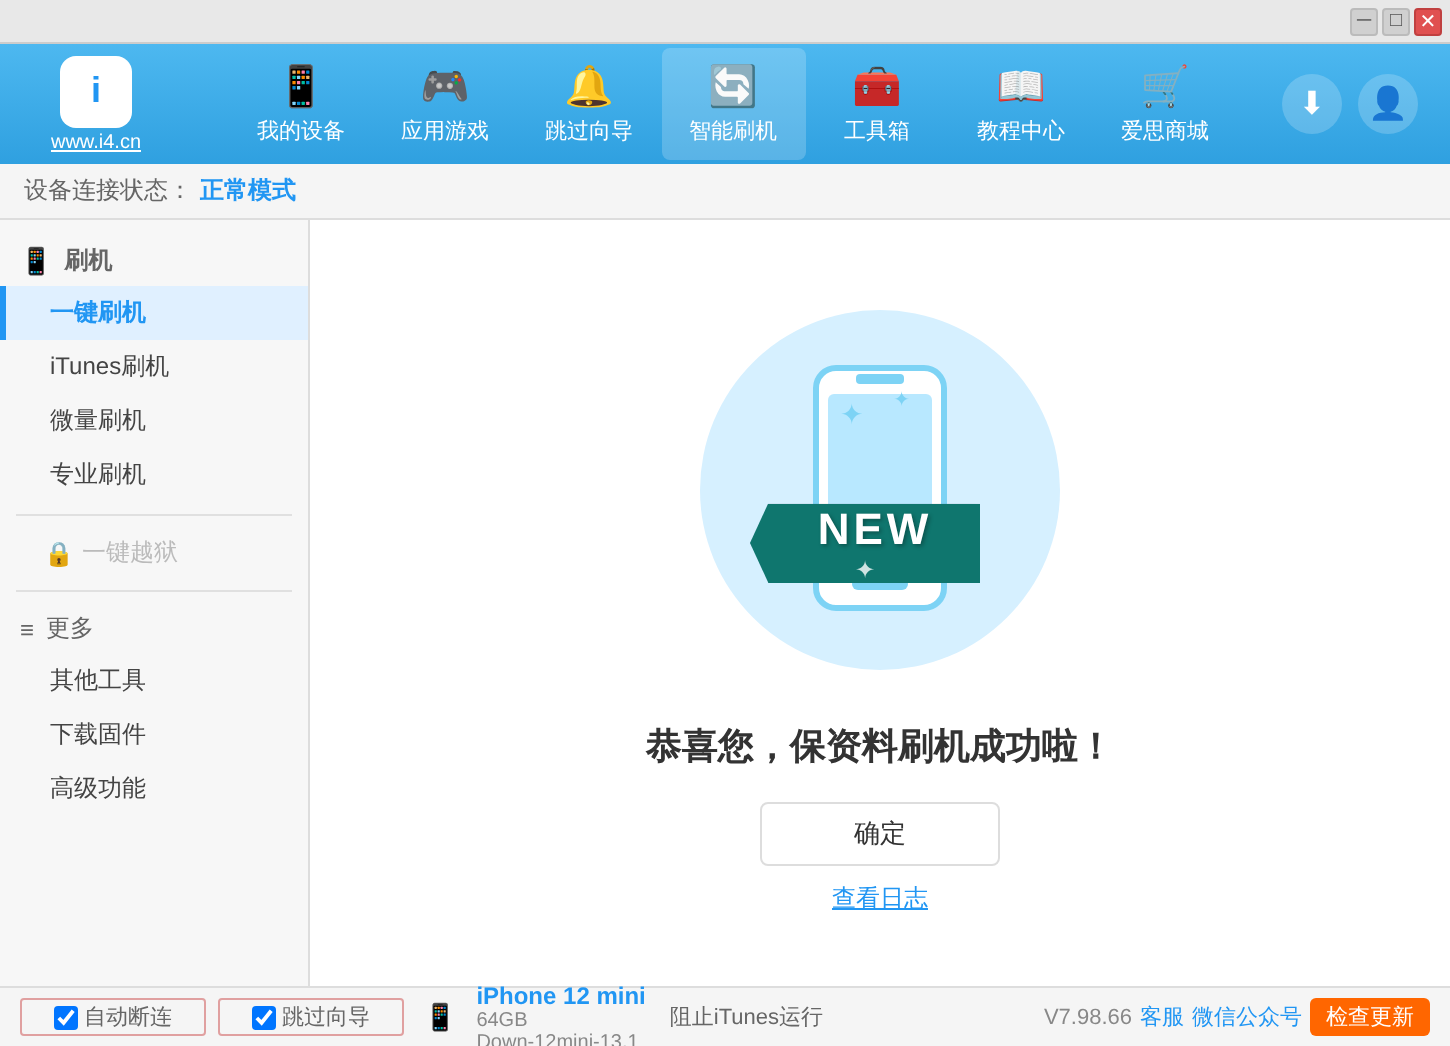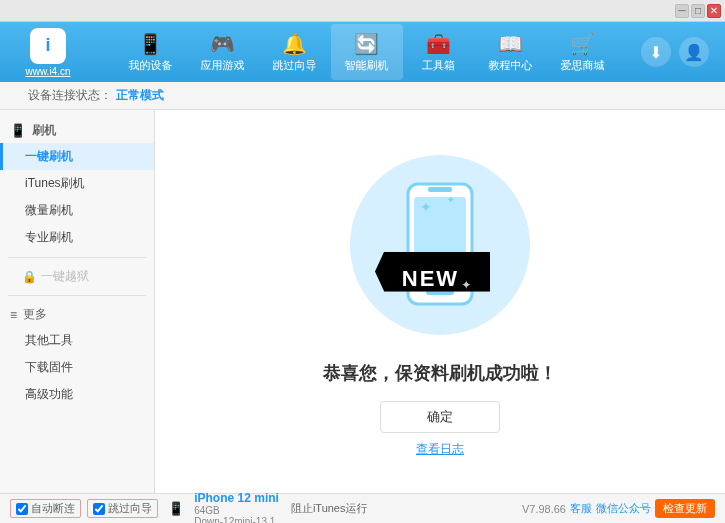--- a/index.html
+++ b/index.html
@@ -70,21 +70,21 @@
       background: rgba(255,255,255,0.2);
       display: flex; align-items: center; justify-content: center;
       color: white; cursor: pointer; font-size: 16px;
     }
 
     
     .status-bar {
       height: 28px;
       background: #f5f5f5;
       border-bottom: 1px solid #ddd;
-      display: flex; align-items: center; padding: 0 28px;
+      display: flex; align-items: center; padding: 0 12px;
       font-size: 12px; color: #333;
     }
     .status-label { color: #666; margin-right: 4px; }
     .status-value { color: #2196F3; font-weight: bold; }
 
     
     .main-layout {
       display: flex;
       height: calc(523px - 22px - 60px - 28px - 30px);
     }
@@ -191,21 +191,21 @@
       border-top: 1px solid #ddd;
       display: flex; align-items: center; padding: 0 10px;
       font-size: 11px; color: #666;
     }
     .bottom-left {
       display: flex; align-items: center; gap: 6px; flex: 1;
     }
     .checkbox-item {
       display: flex; align-items: center; gap: 3px;
       border: 1px solid #e0a0a0;
-      padding: 1px 5px;
+      padding: 1px 16px;
       border-radius: 2px;
     }
     .checkbox-input { width: 12px; height: 12px; cursor: pointer; }
     .device-section {
       margin-left: 4px;
     }
     .device-name { color: #2196F3; font-weight: bold; font-size: 12px; }
     .device-info { color: #888; font-size: 10px; }
     .bottom-status { color: #666; font-size: 11px; margin-left: 6px; }
     .bottom-right {
@@ -334,23 +334,23 @@
             <rect x="8" y="5" width="64" height="120" rx="10" fill="white" stroke="#7dd3f5" stroke-width="3"></rect>
             <rect x="14" y="18" width="52" height="82" rx="3" fill="#b8e8ff"></rect>
             <rect x="26" y="110" width="28" height="6" rx="3" fill="#7dd3f5"></rect>
             <rect x="28" y="8" width="24" height="5" rx="2" fill="#7dd3f5"></rect>
           </svg>
           
           <span class="sparkle sparkle-1">✦</span>
           <span class="sparkle sparkle-2">✦</span>
           <span class="sparkle sparkle-3">✦</span>
           
-          <div style="position:absolute; bottom:20px; left:-25px; width:115px; height:40px; background:#000000; 
+          <div style="position:absolute; bottom:20px; left:-25px; width:115px; height:40px; background:#0f766e; 
                clip-path: polygon(8% 0%, 100% 0%, 100% 100%, 8% 100%, 0% 50%);
-               display:flex; align-items:flex-end; justify-content:center; box-shadow: 0 2px 6px rgba(0,0,0,0.2);">
+               display:flex; align-items:center; justify-content:center; box-shadow: 0 2px 6px rgba(0,0,0,0.2); flex-direction: column;">
             <span style="color:white; font-size:22px; font-weight:900; letter-spacing:2px; padding-left:10px; text-shadow:1px 1px 2px rgba(0,0,0,0.3);">NEW</span>
             <span style="color:rgba(255,255,255,0.8); font-size:12px; margin: 0 2px;">✦</span>
           </div>
         </div>
       </div>
     </div>
 
     <div class="success-title">恭喜您，保资料刷机成功啦！</div>
 
     <button class="confirm-btn">确定</button>

